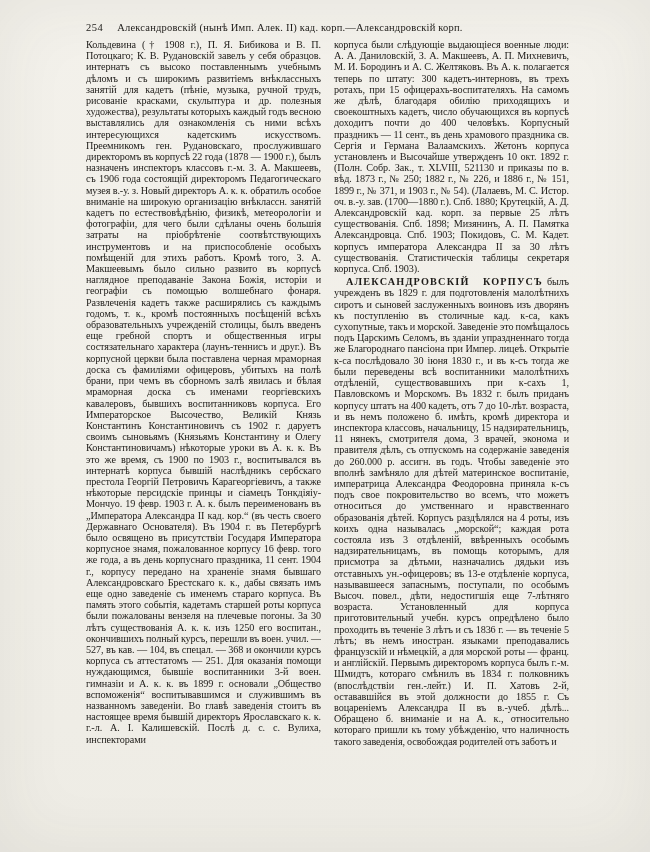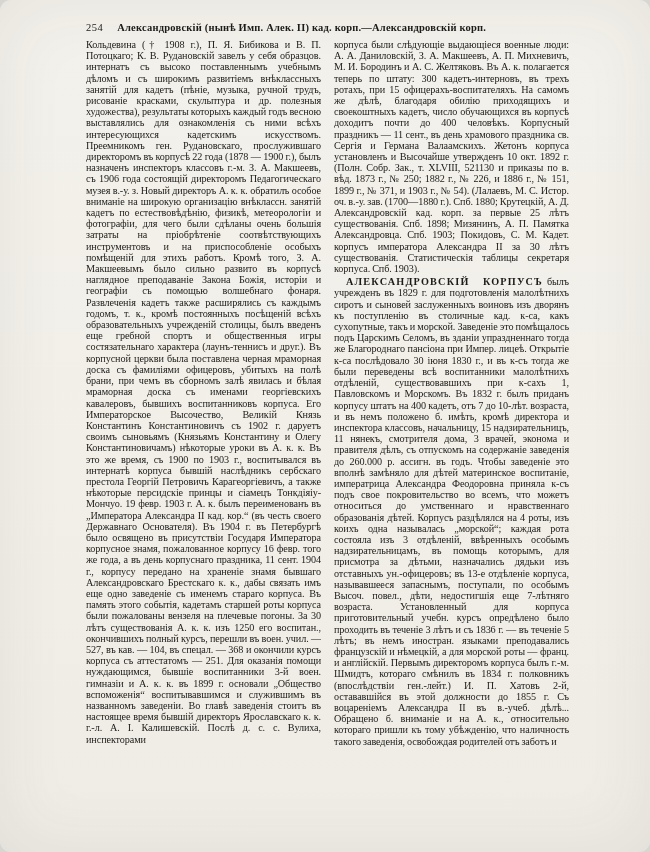--- a/index.html
+++ b/index.html
@@ -13,36 +13,35 @@
     height: 852px;
     margin: 0 auto;
     background: #f2f0ea;
     background-image: linear-gradient(180deg, #f3f1eb 0%, #f1efe8 55%, #eeece5 100%);
     box-shadow: inset 0 0 70px rgba(60,55,40,0.07);
     box-sizing: border-box;
     padding: 22px 80px 14px 86px;
     overflow: hidden;
     font-family: "Liberation Serif", "DejaVu Serif", serif;
     color: #1d1b18;
-    border-radius: 11px;
   }
   .header-row {
     display: flex;
     align-items: baseline;
     white-space: nowrap;
     font-size: 10.5px;
     margin-bottom: 6px;
   }
   .page-number {
     font-weight: 400;
     margin-right: 14px;
     letter-spacing: 0.5px;
   }
   .running-header {
-    font-weight: 700;
+    font-weight: 400;
     letter-spacing: 0.2px;
     overflow: hidden;
     text-align: right;
   }
   .columns {
     display: flex;
     gap: 13px;
     height: 786px;
     overflow: hidden;
   }

